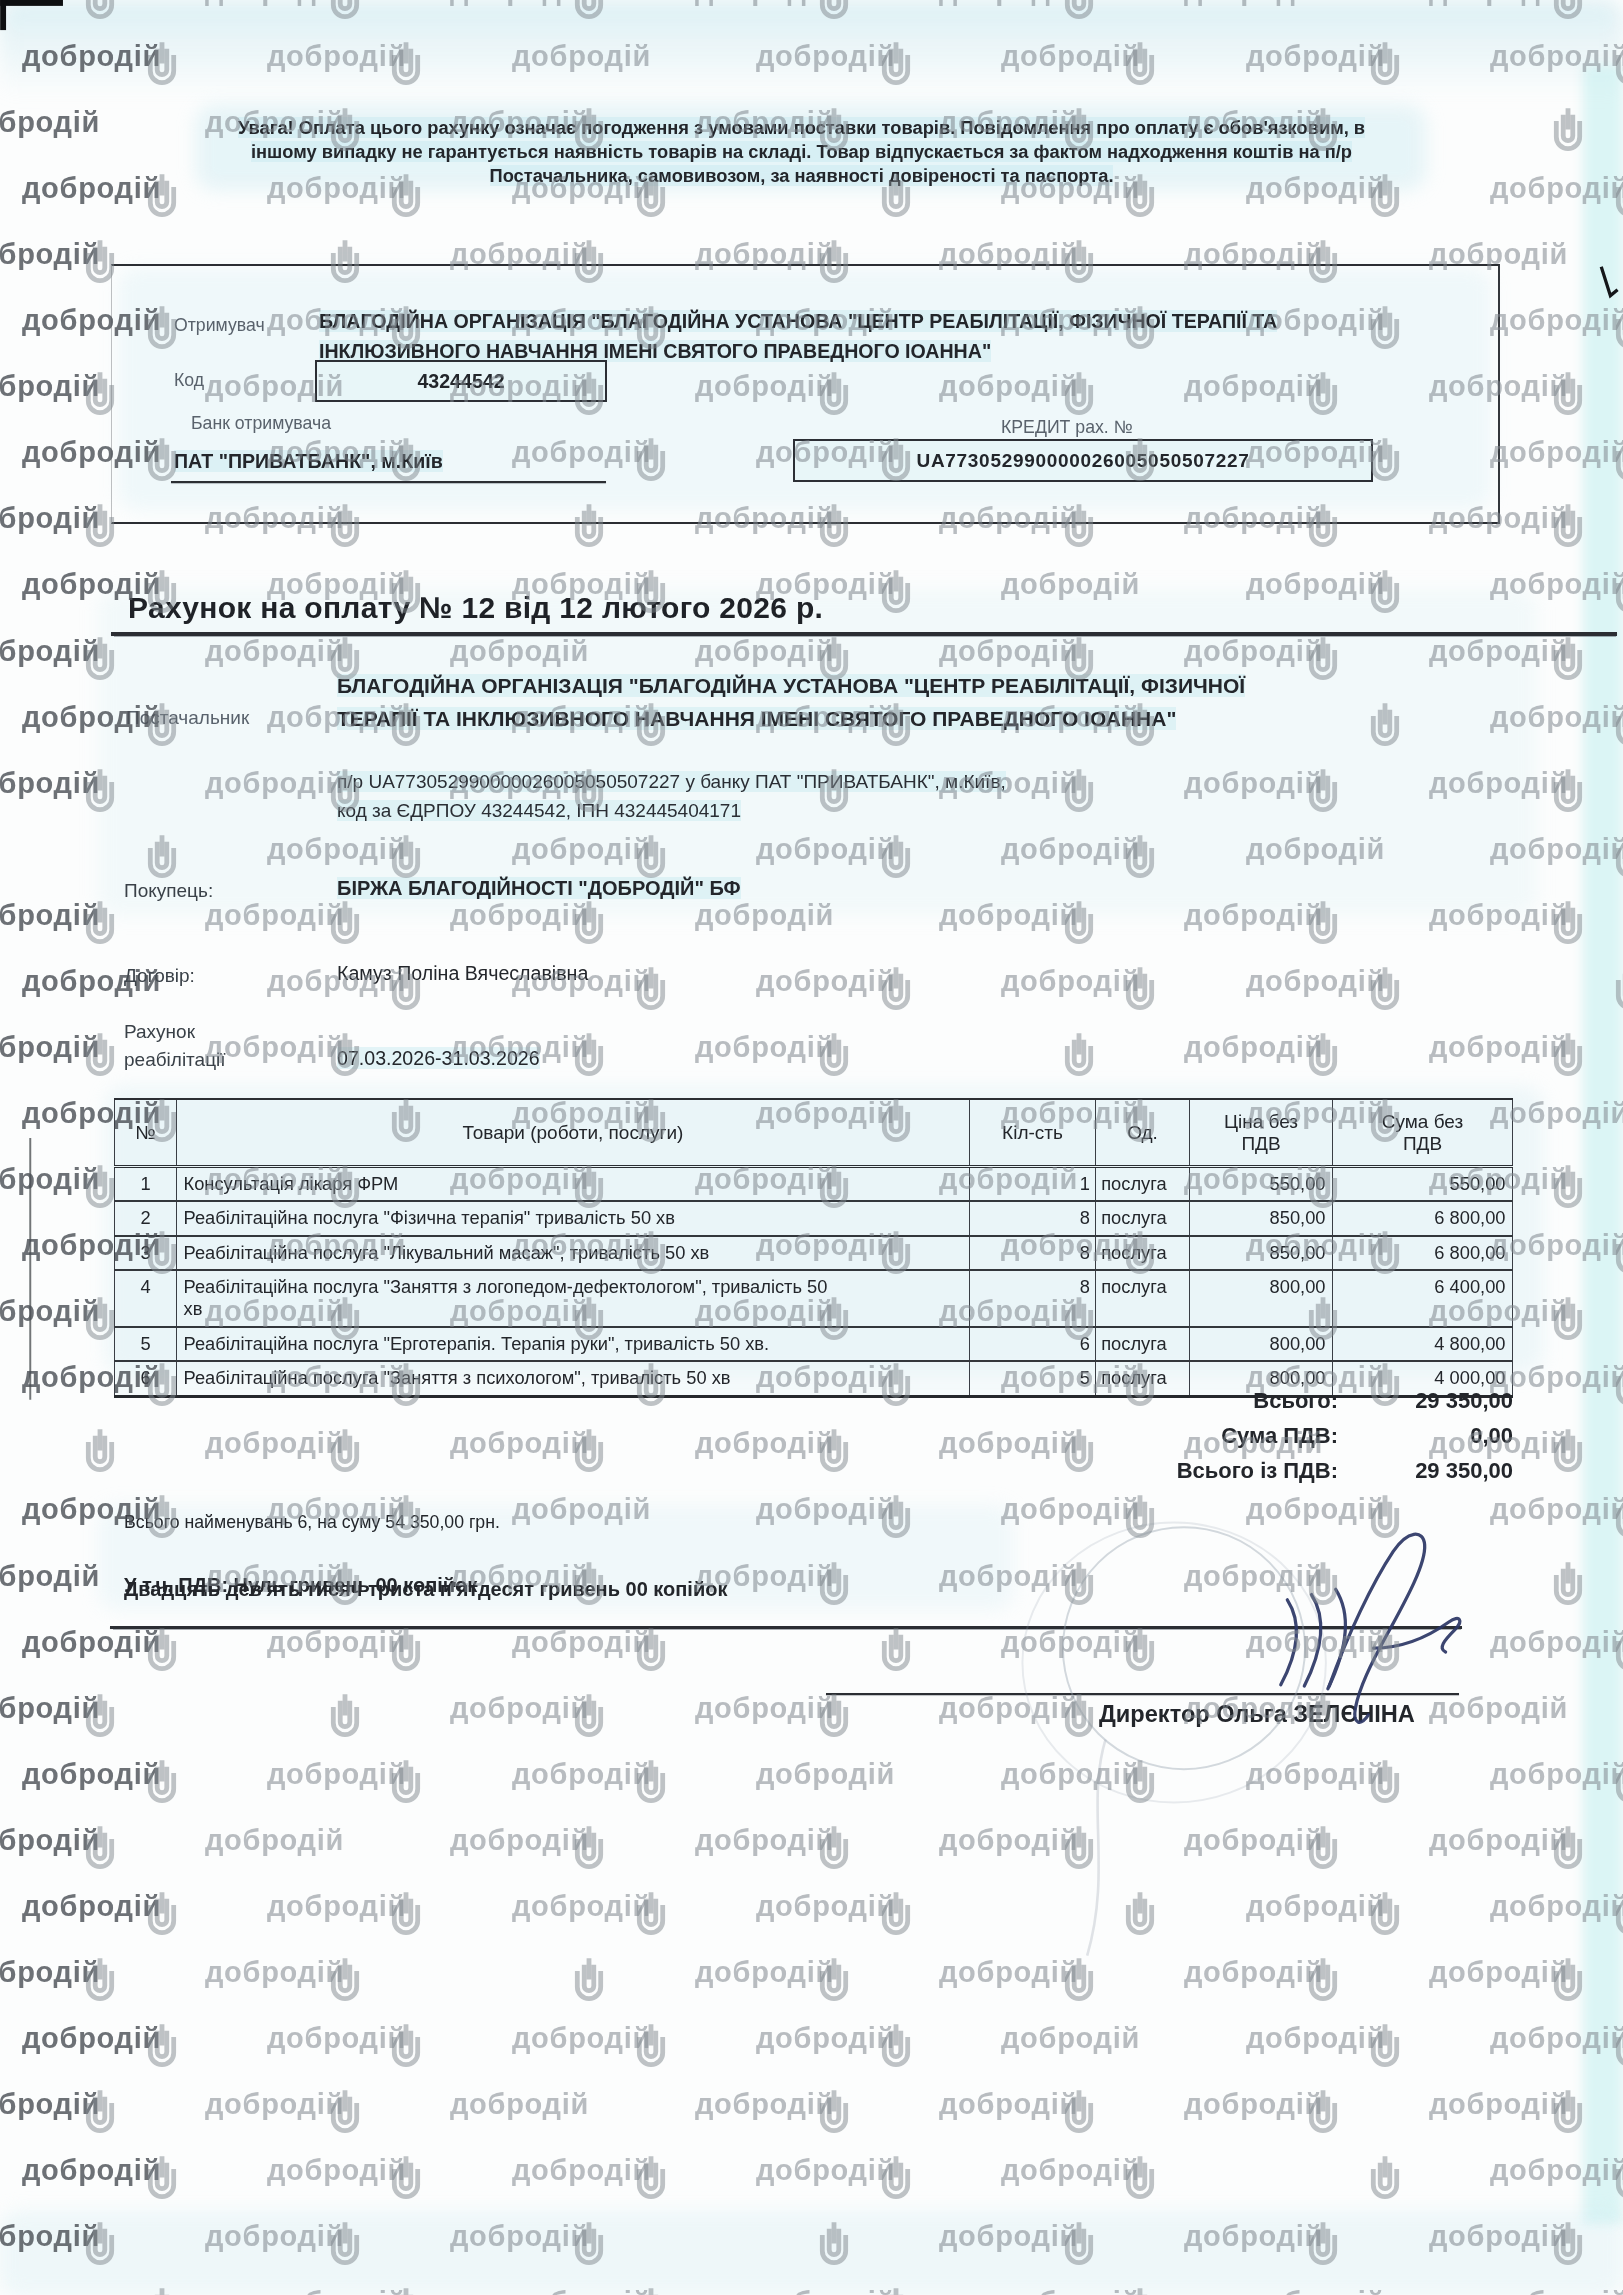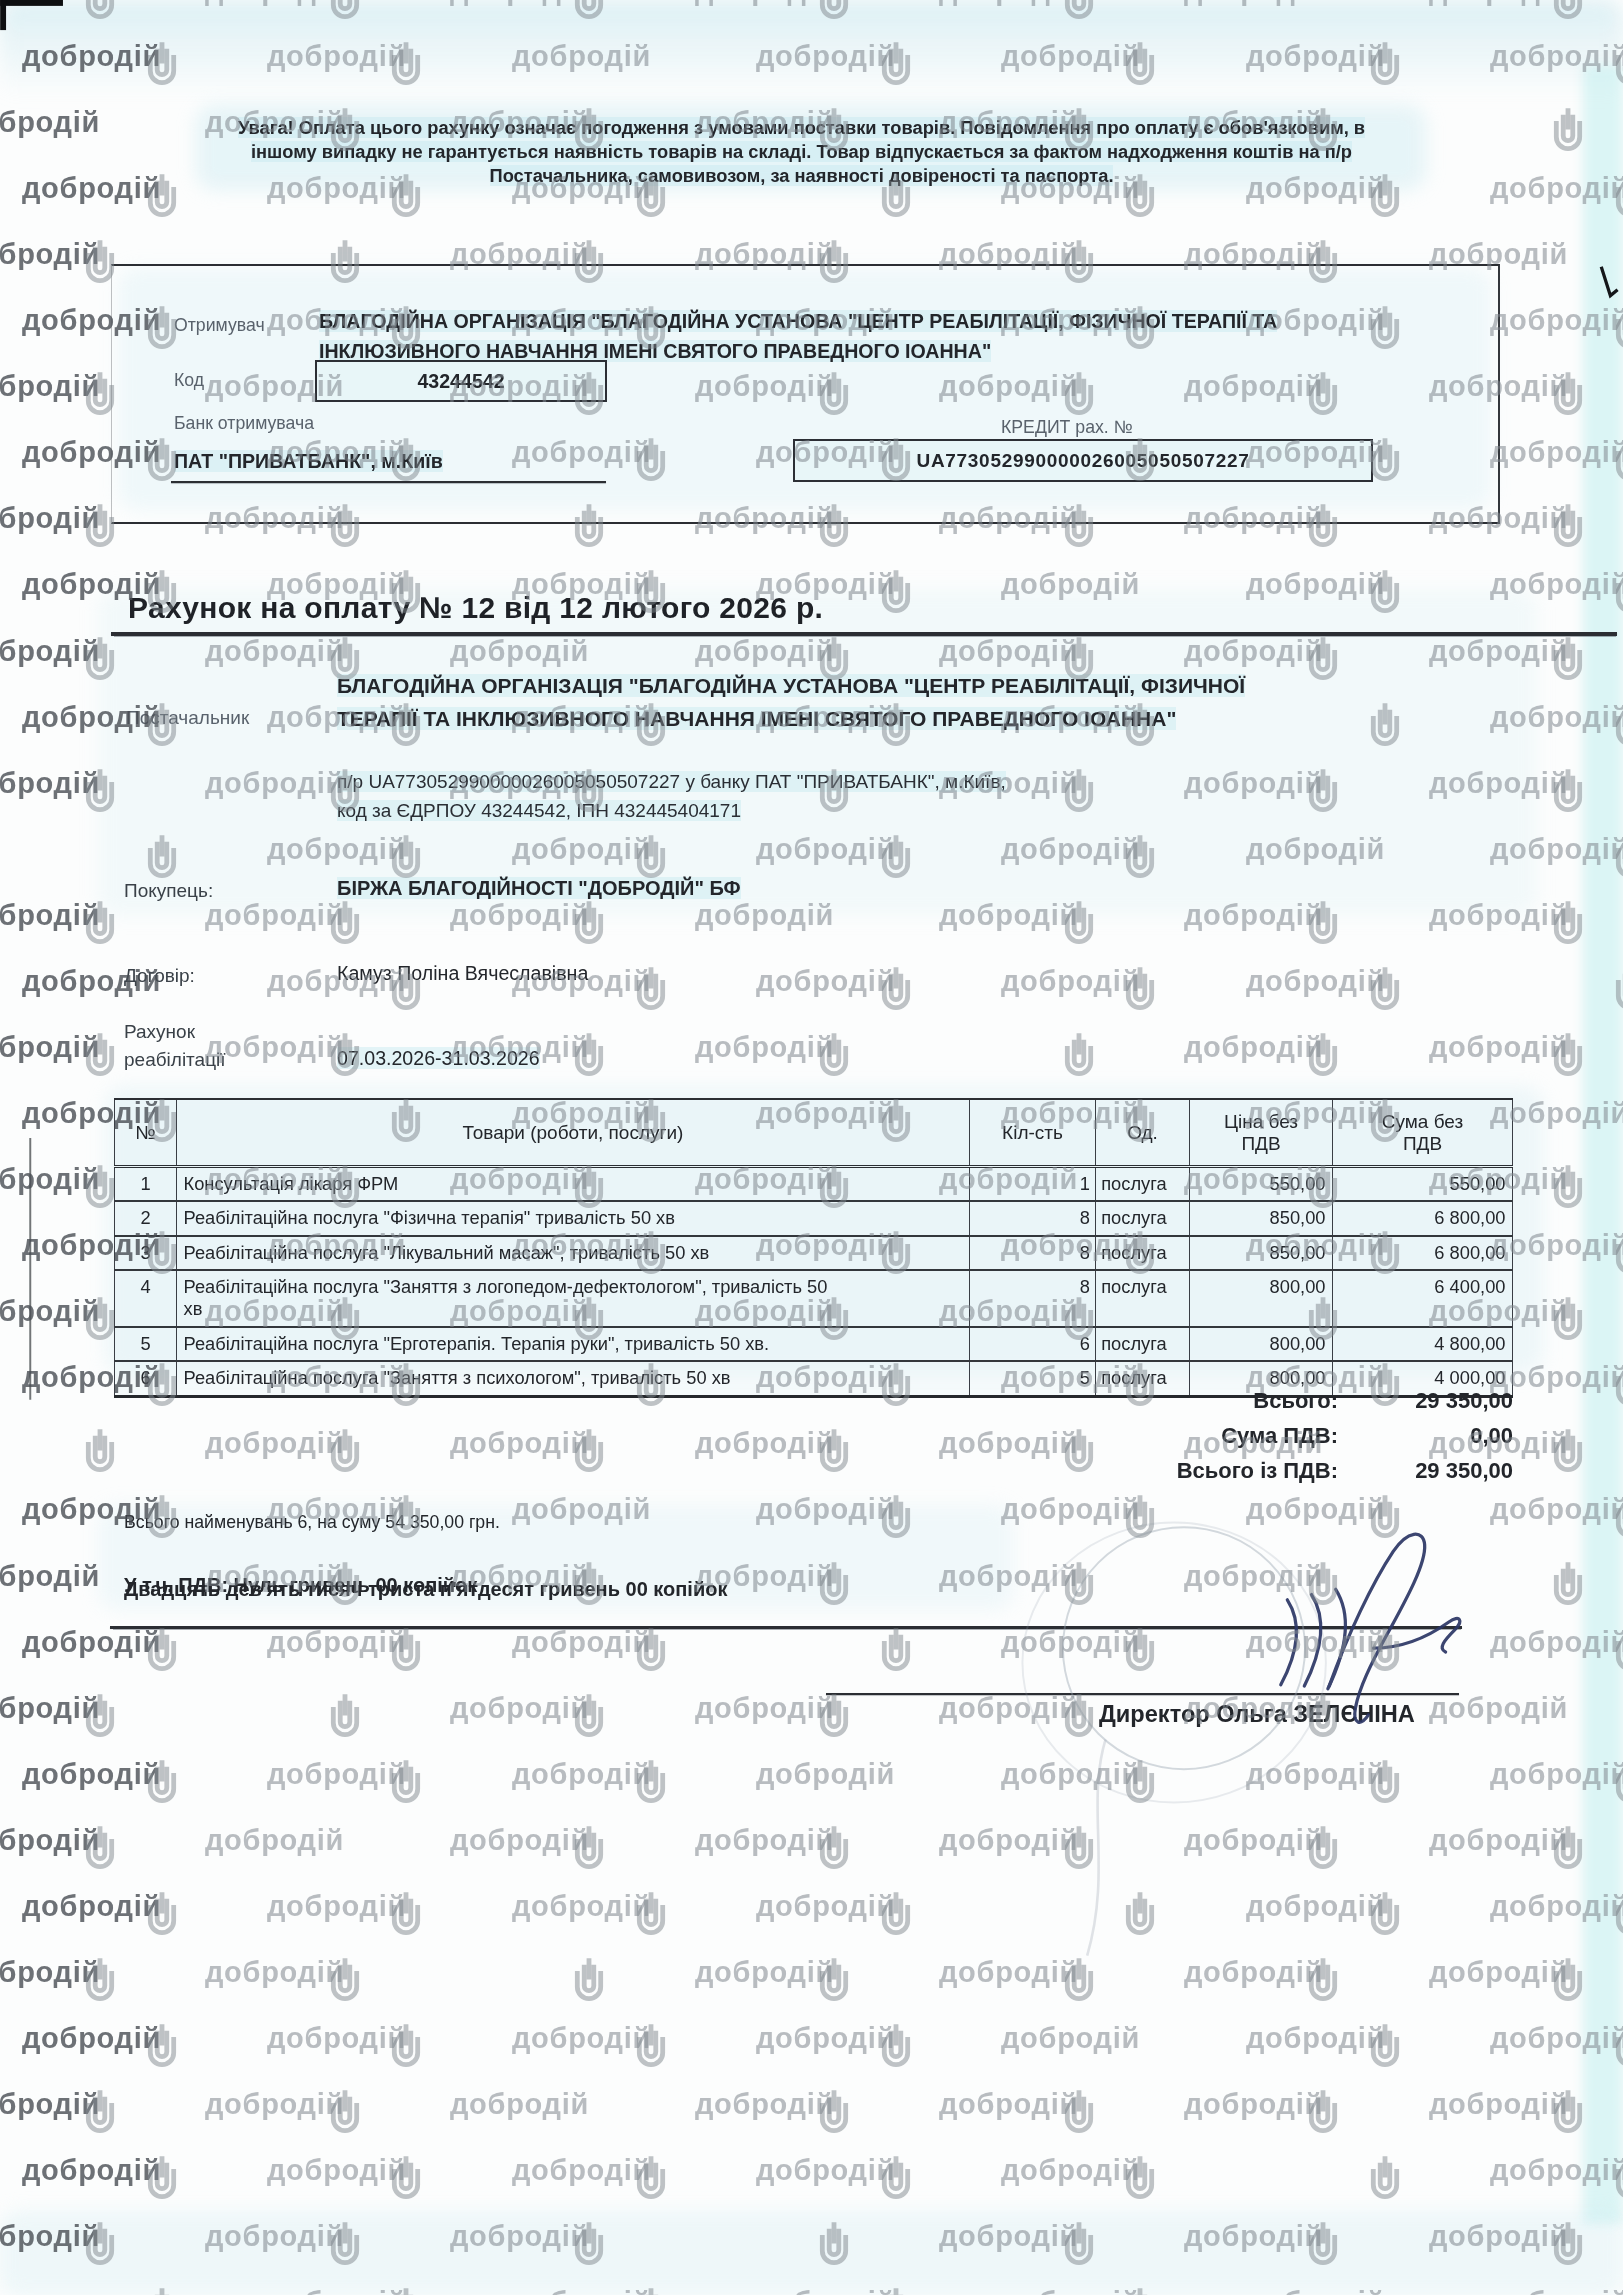--- a/index.html
+++ b/index.html
@@ -77,21 +77,21 @@
   <div class="abs sample-box"></div>
 
   <div class="abs lbl" style="left:174px;top:315px;">Отримувач</div>
   <div class="abs recipient-value"><span class="hl">БЛАГОДІЙНА ОРГАНІЗАЦІЯ "БЛАГОДІЙНА УСТАНОВА "ЦЕНТР РЕАБІЛІТАЦІЇ, ФІЗИЧНОЇ ТЕРАПІЇ ТА ІНКЛЮЗИВНОГО НАВЧАННЯ ІМЕНІ СВЯТОГО ПРАВЕДНОГО ІОАННА"</span></div>
 
   <div class="abs lbl" style="left:174px;top:370px;">Код</div>
   <div class="field-box" style="left:315px;top:360px;width:288px;height:38px;">
     <span class="bold" style="font-size:19.6px;">43244542</span>
   </div>
 
-  <div class="abs lbl" style="left:174px;top:413px;">Банк отримувача</div>
+  <div class="abs lbl" style="left:191px;top:413px;">Банк отримувача</div>
   <div class="abs lbl" style="left:1001px;top:417px;">КРЕДИТ рах. №</div>
 
   <div class="abs" style="left:174px;top:450px;font-size:19.6px;"><span class="hl bold">ПАТ "ПРИВАТБАНК", м.Київ</span></div>
   <div class="field-box" style="left:793px;top:439px;width:576px;height:39px;">
     <span class="bold" style="font-size:19px;letter-spacing:0.7px;">UA773052990000026005050507227</span>
   </div>
   <div class="rule" style="left:171px;top:481px;width:435px;height:2px;"></div>
 
   <div class="abs inv-title">Рахунок на оплату № 12 від 12 лютого 2026 р.</div>
   <div class="rule" style="left:111px;top:632px;width:1506px;height:3.9px;"></div>

